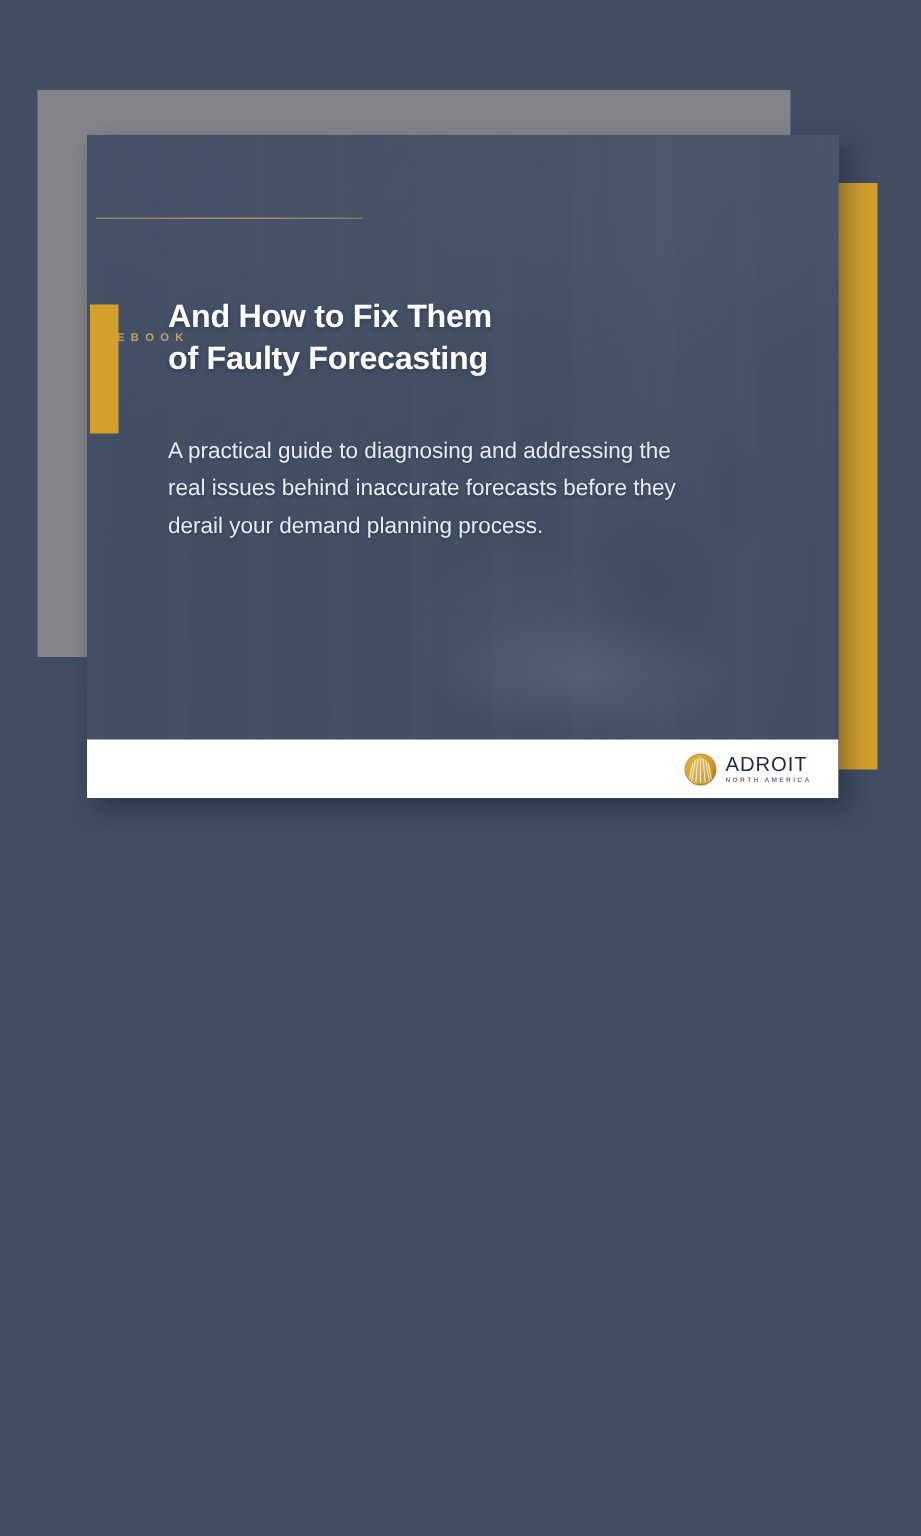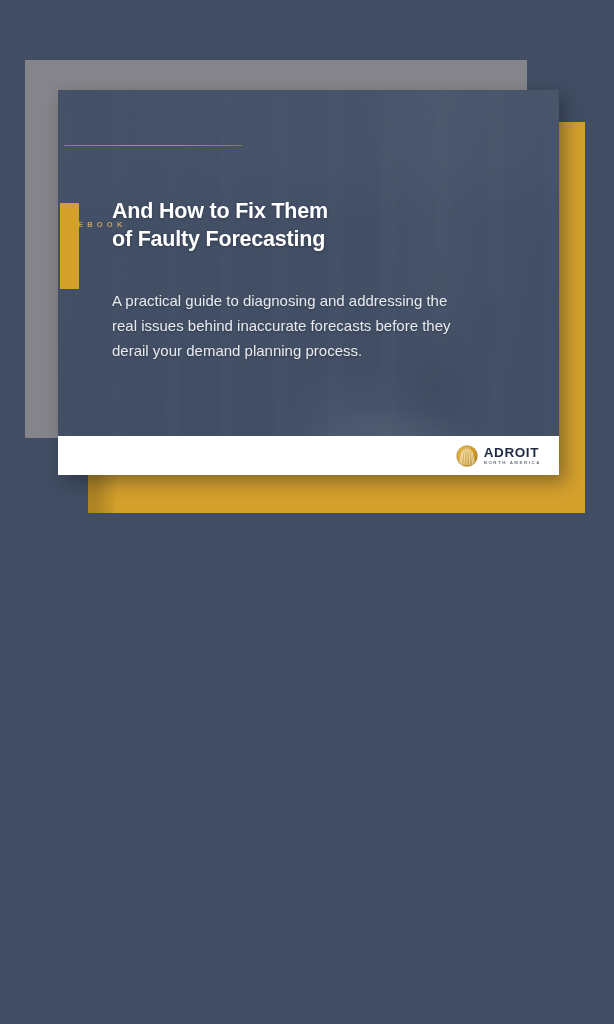--- a/index.html
+++ b/index.html
@@ -25,21 +25,21 @@
     position:absolute; left:88px; top:122px; width:497px; height:391px;
     background:#d4a02c;
   }
   .gold-plate::after{
     content:""; position:absolute; inset:0;
     background:linear-gradient(90deg,rgba(0,0,0,.18) 0 1.5%,rgba(0,0,0,0) 6%);
   }
 
   
   .cover {
-    position:absolute; left:58px; top:90px; width:501px; height:385px;
+    position:absolute; left:58px; top:90px; width:501px; height:442px;
     box-shadow:6px 7px 16px rgba(20,25,35,.40);
     overflow:hidden;
     background:#4e5a70;
   }
 
   
   .photo {
     position:absolute; inset:0;
     background:
       
@@ -105,21 +105,21 @@
   .footer {
     position:absolute; left:0; bottom:0; width:501px; height:39px;
     background:#ffffff;
     display:flex; align-items:center; justify-content:flex-end;
     padding-right:18px;
   }
   .logo { display:flex; align-items:center; gap:6px; }
   .logo-mark { width:22px; height:22px; flex:0 0 22px; }
   .logo-text { line-height:1; }
   .logo-name {
-    font-size:13.5px; font-weight:700; letter-spacing:.6px; color:#1f2a44;
+    font-size:13.5px; font-weight:400; letter-spacing:.6px; color:#1f2a44;
   }
   .logo-sub {
     font-size:4.4px; font-weight:700; letter-spacing:1.55px; color:#6b7385;
     margin-top:1.5px;
   }
 </style>
 </head>
 <body>
 
 <div id="stage">

